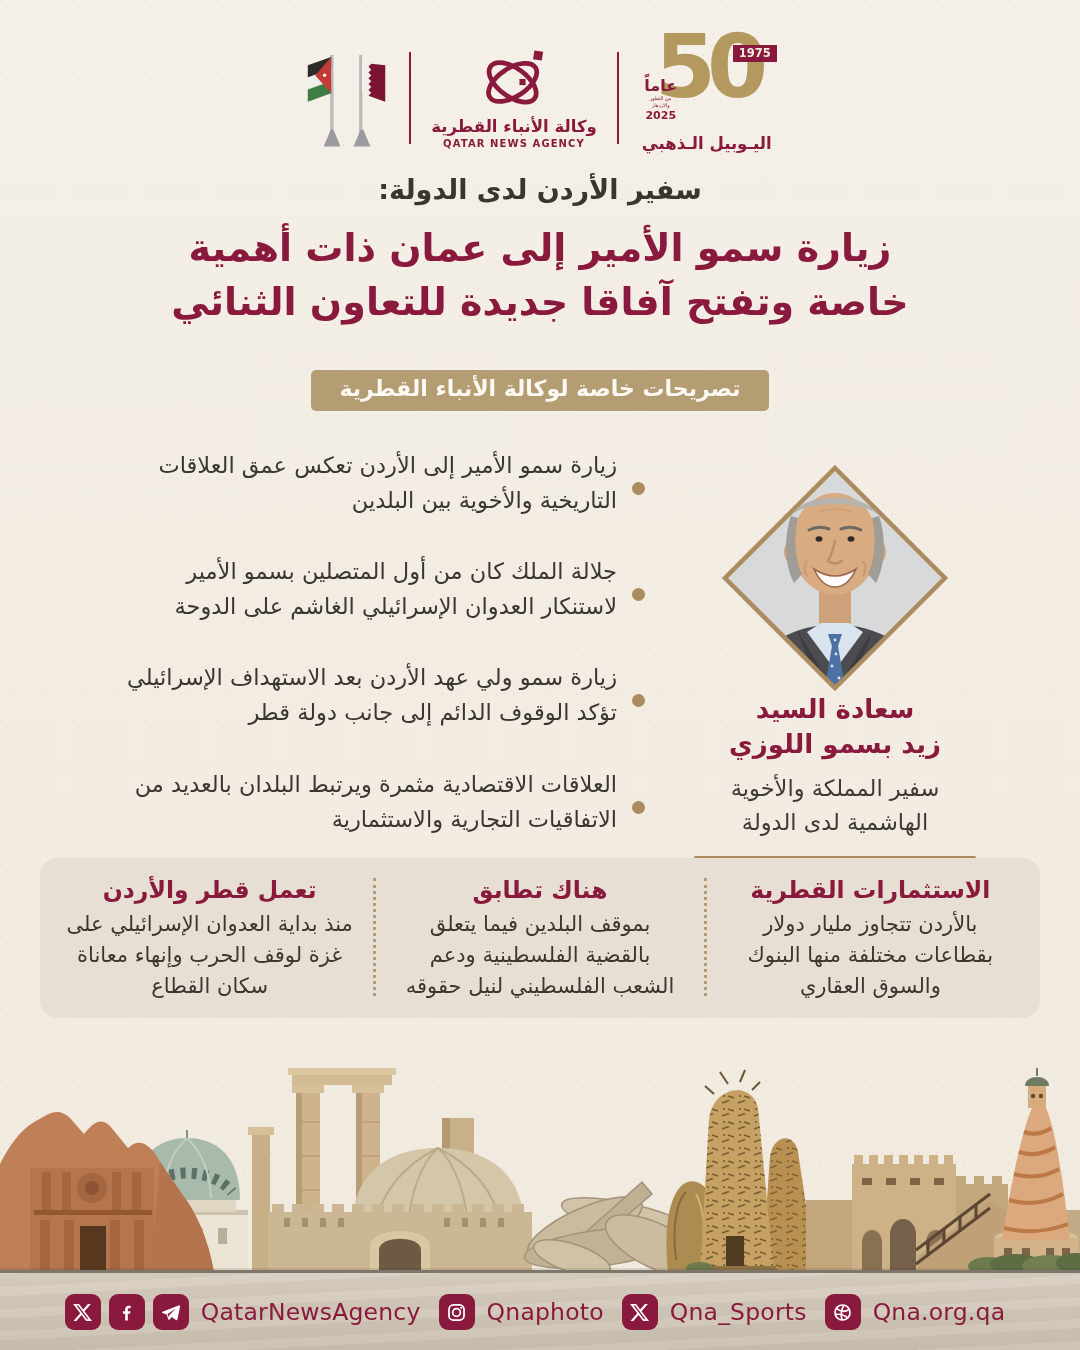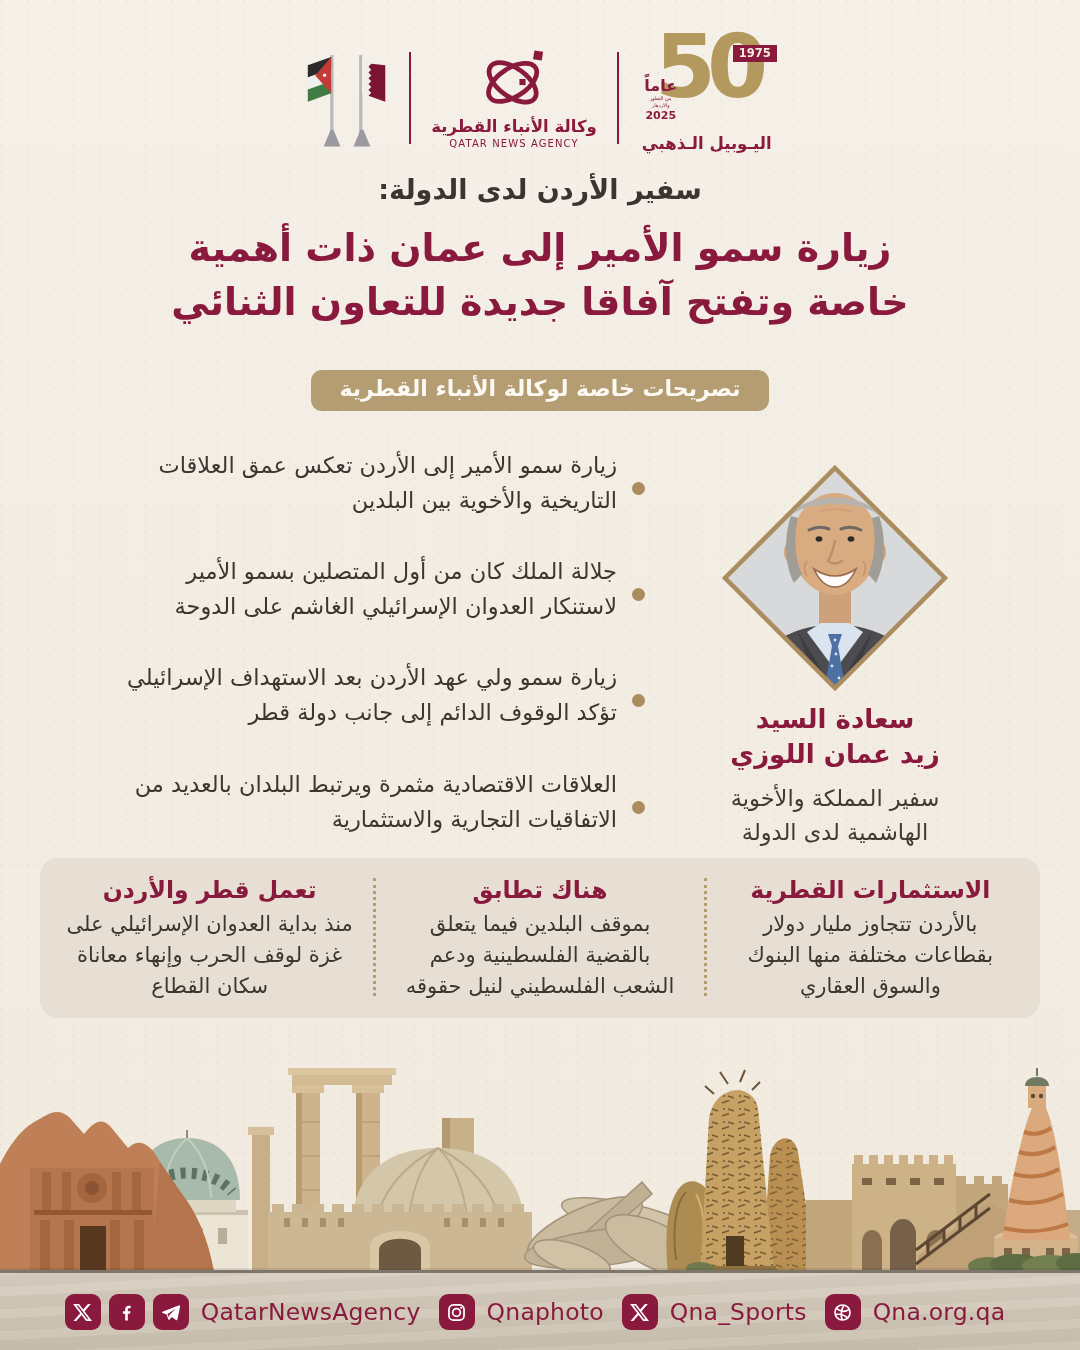--- a/index.html
+++ b/index.html
@@ -16,41 +16,41 @@
       linear-gradient(#f5f0e8,#f2ecE2 60%, #f0eadf);
     background-size:9px 9px, 100% 100%;
   }
 
   
   .brand-header{ position:absolute; top:40px; left:0; right:0; height:116px;
     display:flex; direction:ltr; justify-content:center; align-items:center; gap:20px; }
   .hsep{ width:2px; height:92px; background:#8a1a3d; }
   .qna-logo{ display:flex; flex-direction:column; align-items:center;text-align:right; }
   .qna-ar{ color:#8a1a3d; font-weight:bold; font-size:16.5px; margin-top:2px; }
-  .qna-en{ color:#8a1a3d; font-weight:normal; font-size:10px; letter-spacing:1.1px; margin-top:2px; }
+  .qna-en{ color:#8a1a3d; font-weight:bold; font-size:10px; letter-spacing:1.1px; margin-top:2px; }
   .jubilee{ position:relative; width:136px; height:110px; direction:rtl; }
   .jub-50{ position:absolute; top:-20px; left:16px; font-size:88px; font-weight:bold;
     color:#b3995d; letter-spacing:-9px; direction:ltr; line-height:1; }
   .jub-1975{ position:absolute; top:2px; right:-2px; background:#8a1a3d; color:#f3ecdf;
     font-size:11.5px; font-weight:bold; padding:1px 6px 2px; direction:ltr;}
   .jub-side{ position:absolute; left:2px; top:34px; width:40px; text-align:center; color:#8a1a3d; direction:rtl;}
   .jub-word{ font-size:16px; font-weight:bold; line-height:1.1;text-align:center;}
   .jub-tag{ font-size:5px; line-height:1.4;}
   .jub-2025{ font-size:11px; font-weight:bold; direction:ltr;}
   .jub-label{ position:absolute; bottom:0; right:0; left:0; text-align:center;
     color:#8a1a3d; font-weight:bold; font-size:16.5px; }
 
   
   .kicker{ position:absolute; top:174px; left:0; right:0; text-align:center;
     font-size:27px; font-weight:bold; color:#3a352e; }
   .headline{ position:absolute; top:222px; left:0; right:0; text-align:center;
     color:#8a1a3d; font-size:38px; font-weight:bold; line-height:1.42; }
   .badge-wrap{ position:absolute; top:370px; left:0; right:0; text-align:center; }
   .badge{ display:inline-block; background:#b49c73; color:#fcf9f3; font-size:22px;
-    font-weight:bold; padding:6px 28px 10px; border-radius:11px; }
+    font-weight:bold; padding:6px 28px 10px; border-radius:5px; }
 
   
   .content{ position:absolute; top:438px; right:0; left:0; padding:0 95px 0 115px;
     display:flex; gap:40px; align-items:flex-start; }
   .profile{ width:300px; flex:none; text-align:center; }
   .profile svg.diamond{ display:block; margin:4px auto 0; }
   .honorific,.person-name{ color:#8a1a3d; font-weight:bold; font-size:26px; line-height:1.35; }
   .person-role{ color:#3f3a33; font-size:22.5px; line-height:1.5; margin-top:10px; }
   .gold-rule{ width:282px; height:3px; background:#ab8c5e; margin:16px auto 0; border-radius:2px;}
 
@@ -177,23 +177,23 @@
           <path d="M156,87 Q166,83 176,88" stroke="#6d6a66" stroke-width="3" fill="none" stroke-linecap="round"></path>
           <ellipse cx="134" cy="97" rx="3.4" ry="2.7" fill="#2f2b28"></ellipse>
           <ellipse cx="166" cy="97" rx="3.4" ry="2.7" fill="#2f2b28"></ellipse>
           <path d="M150,99 C148,108 146,114 143,119 Q150,124 157,119" stroke="#c08d66" stroke-width="2.4" fill="none" stroke-linecap="round"></path>
           <path d="M129,127 Q150,141 171,127 Q163,145 150,145 Q137,145 129,127 Z" fill="#fdfcfa" stroke="#9a6a4c" stroke-width="1.6"></path>
           <path d="M122,119 Q117,126 122,134" stroke="#c9976e" stroke-width="2" fill="none"></path>
           <path d="M178,119 Q183,126 178,134" stroke="#c9976e" stroke-width="2" fill="none"></path>
           <path d="M133,70 Q150,64 167,70" stroke="#cf9f77" stroke-width="1.6" fill="none"></path>
         </g>
       </svg>
-      <div style="margin-top:10px;">
+      <div style="margin-top:0;">
         <div class="honorific">سعادة السيد</div>
-        <div class="person-name">زيد عمان اللوزي</div>
+        <div class="person-name">زيد بسمو اللوزي</div>
         <div class="person-role">
           <span>سفير المملكة والأخوية</span><br>
           <span>الهاشمية لدى الدولة</span>
         </div>
         <div class="gold-rule"></div>
       </div>
     </div>
 
     <div class="bullets">
       <div class="bullet">

